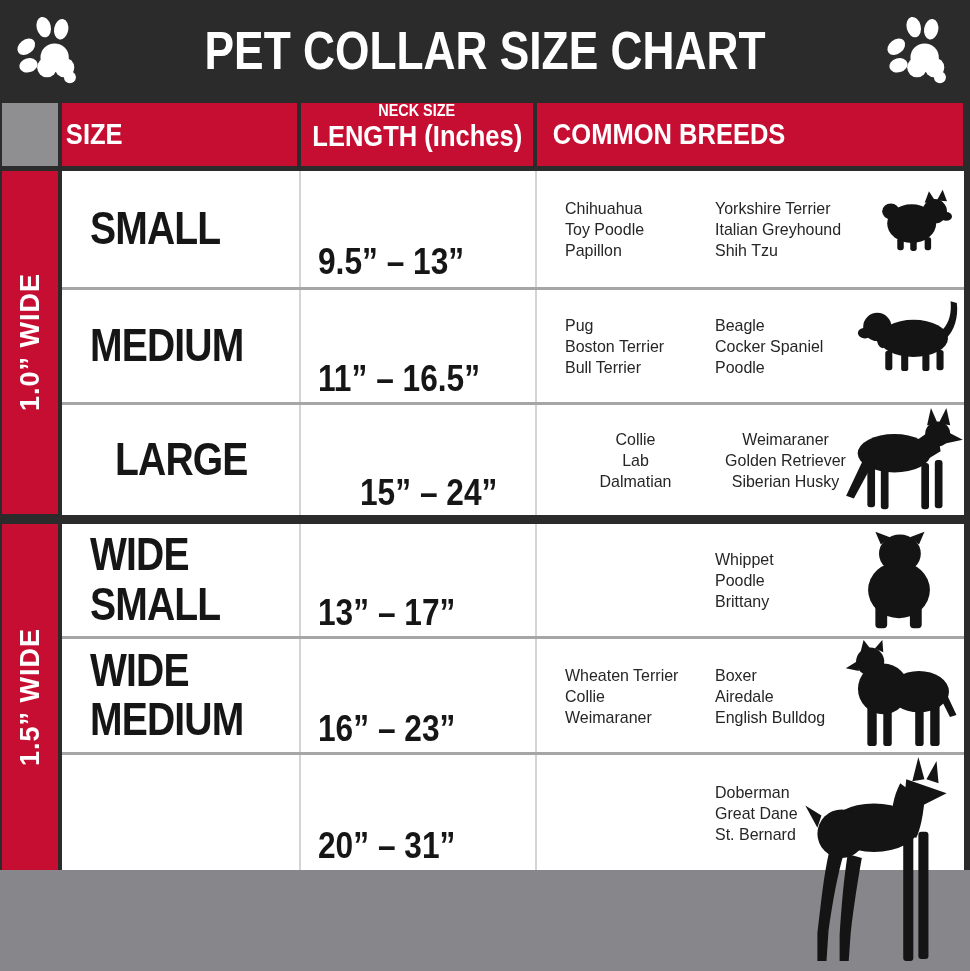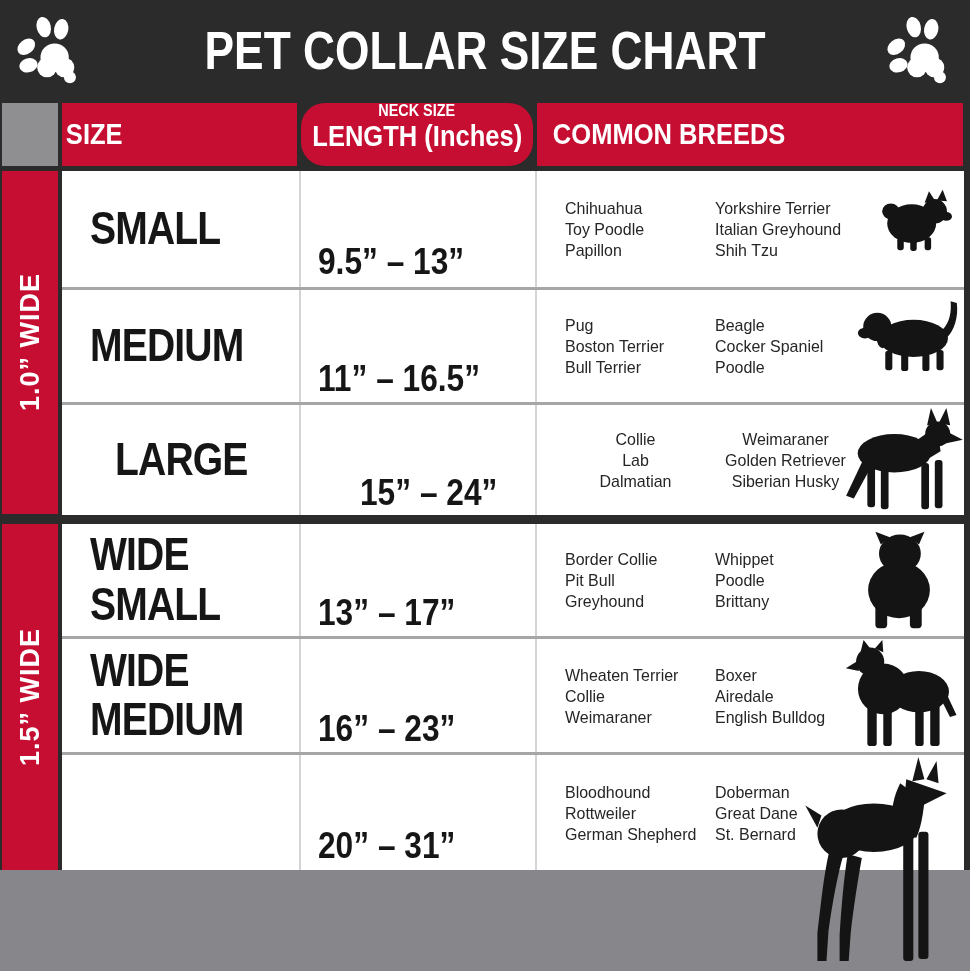--- a/index.html
+++ b/index.html
@@ -17,21 +17,21 @@
   }
   .title span{display:inline-block;transform:scaleX(0.82);}
   .paw{top:14px;width:66px;height:72px;}
   .paw-left{left:14px;}
   .paw-right{left:884px;}
   
   .hdrstrip{left:0;top:100px;width:970px;height:71px;background:#2b2b2b;}
   .hcell{background:#c50e32;display:flex;align-items:center;color:#fff;font-weight:bold;}
   .hcorner{left:2px;top:103px;width:56px;height:63px;background:#8f8f92;}
   .hsize{left:62px;top:103px;width:235px;height:63px;}
-  .hlen{left:301px;top:103px;width:232px;height:63px;flex-direction:column;line-height:1;border-radius:24px;}
+  .hlen{left:301px;top:103px;width:232px;height:63px;flex-direction:column;line-height:1;}
   .hbreeds{left:537px;top:103px;width:426px;height:63px;}
   .h-big{font-size:29px;display:inline-block;transform:scaleX(0.88);white-space:nowrap;}
   .h-small{font-size:16px;display:inline-block;transform:scaleX(0.9);margin-bottom:3px;white-space:nowrap;}
   
   .bodybg{left:0;top:171px;width:970px;height:699px;background:#2b2b2b;}
   .bodywhite{left:62px;top:171px;width:904px;height:699px;background:#fff;}
   .rightedge{left:964px;top:171px;width:6px;height:699px;background:#2b2b2b;}
   .vline{width:2px;top:171px;height:699px;background:#d4d4d4;}
   .vline1{left:299px;} .vline2{left:535px;}
   .hline{left:62px;width:902px;height:3px;background:#a6a6a6;}
@@ -214,25 +214,20 @@
         <rect x="42" y="63" width="8" height="43" rx="3"></rect>
         <rect x="84" y="58" width="8" height="48" rx="3"></rect>
         <rect x="98" y="55" width="8" height="50" rx="3"></rect>
       </svg>
     </div>
   </div>
 
   <div class="abs row r4">
     <div class="abs c-size"><span>WIDE SMALL</span></div>
     <div class="abs c-len"><span>13” – 17”</span></div>
-    <div class="abs c-breeds c-ba">
-      <div>Border Collie</div>
-      <div>Pit Bull</div>
-      <div>Greyhound</div>
-    </div>
     <div class="abs c-breeds c-bb">
       <div>Whippet</div>
       <div>Poodle</div>
       <div>Brittany</div>
     </div>
     <div class="abs dog" style="left:790px;top:6px;">
       <svg width="94" height="100" viewBox="0 0 100 110" fill="#141414">
         <ellipse cx="51" cy="26" rx="23" ry="21"></ellipse>
         <polygon points="30,16 24,2 40,8"></polygon>
         <polygon points="72,16 78,2 62,8"></polygon>
@@ -268,25 +263,20 @@
         <rect x="27" y="68" width="10" height="45" rx="3"></rect>
         <rect x="44" y="72" width="9" height="41" rx="3"></rect>
         <rect x="78" y="72" width="9" height="41" rx="3"></rect>
         <rect x="94" y="68" width="10" height="45" rx="3"></rect>
       </svg>
     </div>
   </div>
 
   <div class="abs row r6">
     <div class="abs c-len"><span>20” – 31”</span></div>
-    <div class="abs c-breeds c-ba">
-      <div>Bloodhound</div>
-      <div>Rottweiler</div>
-      <div>German Shepherd</div>
-    </div>
     <div class="abs c-breeds c-bb">
       <div>Doberman</div>
       <div>Great Dane</div>
       <div>St. Bernard</div>
     </div>
     <div class="abs dog" style="left:736px;top:2px;">
       <svg width="164" height="212" viewBox="0 0 160 210" fill="#141414">
         <polygon points="112,24 118,0 124,22"></polygon>
         <polygon points="126,22 136,4 138,26"></polygon>
         <polygon points="106,22 146,36 122,48 104,42"></polygon>

